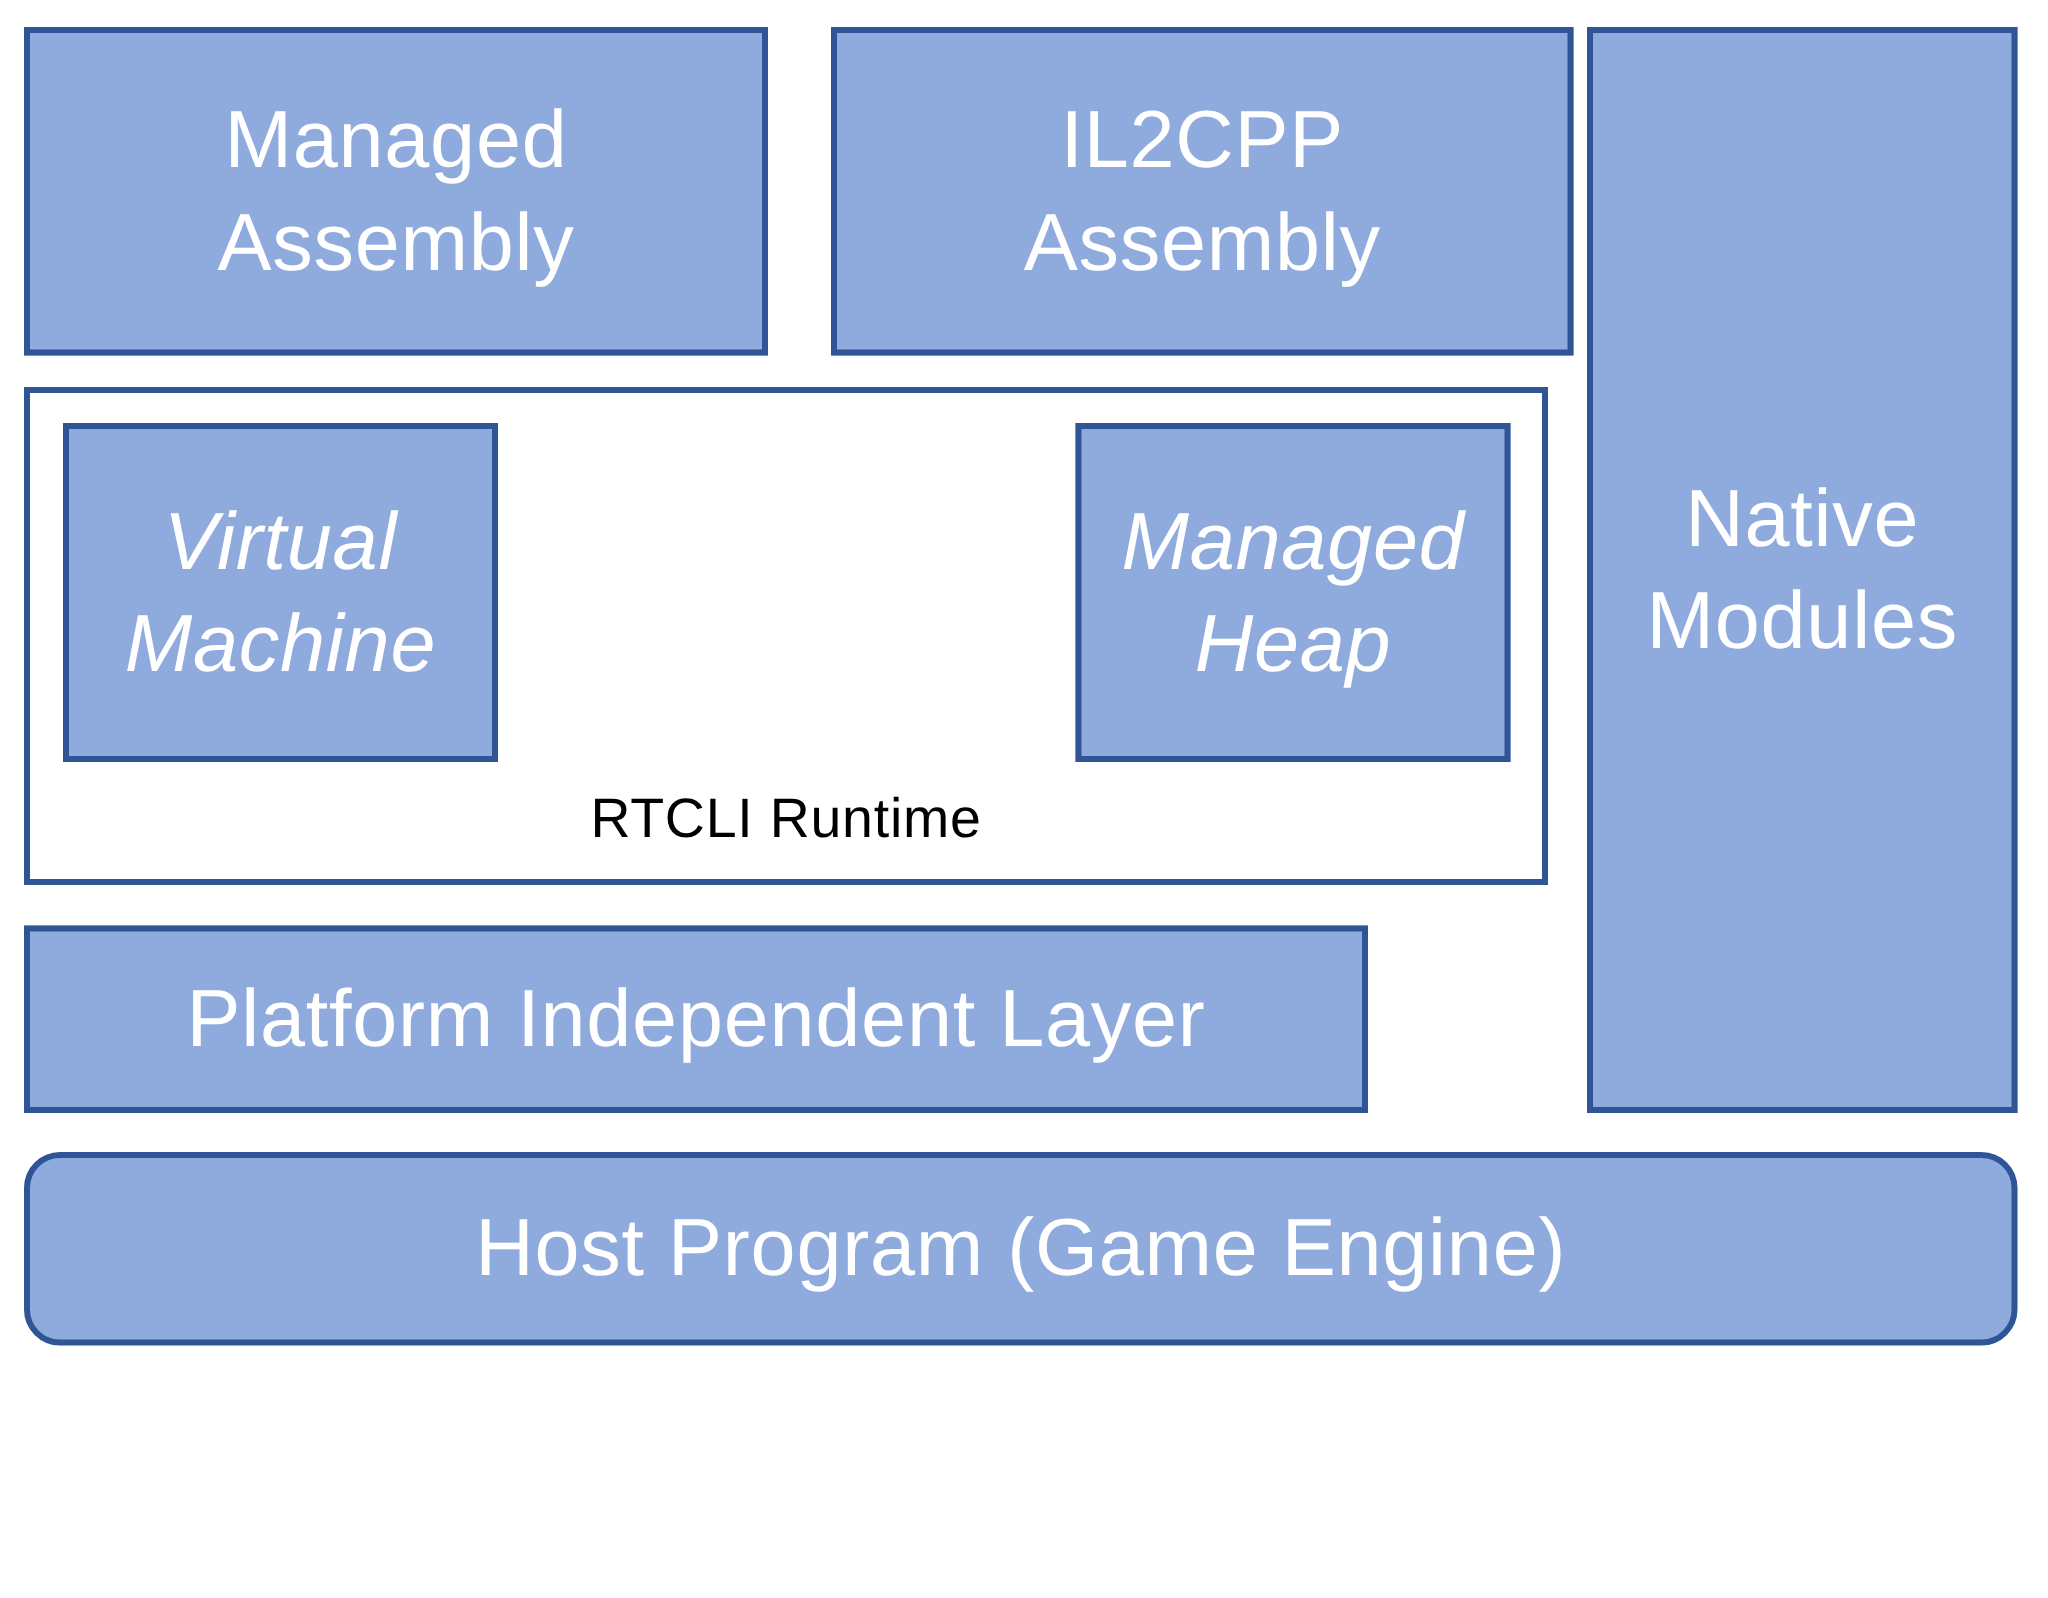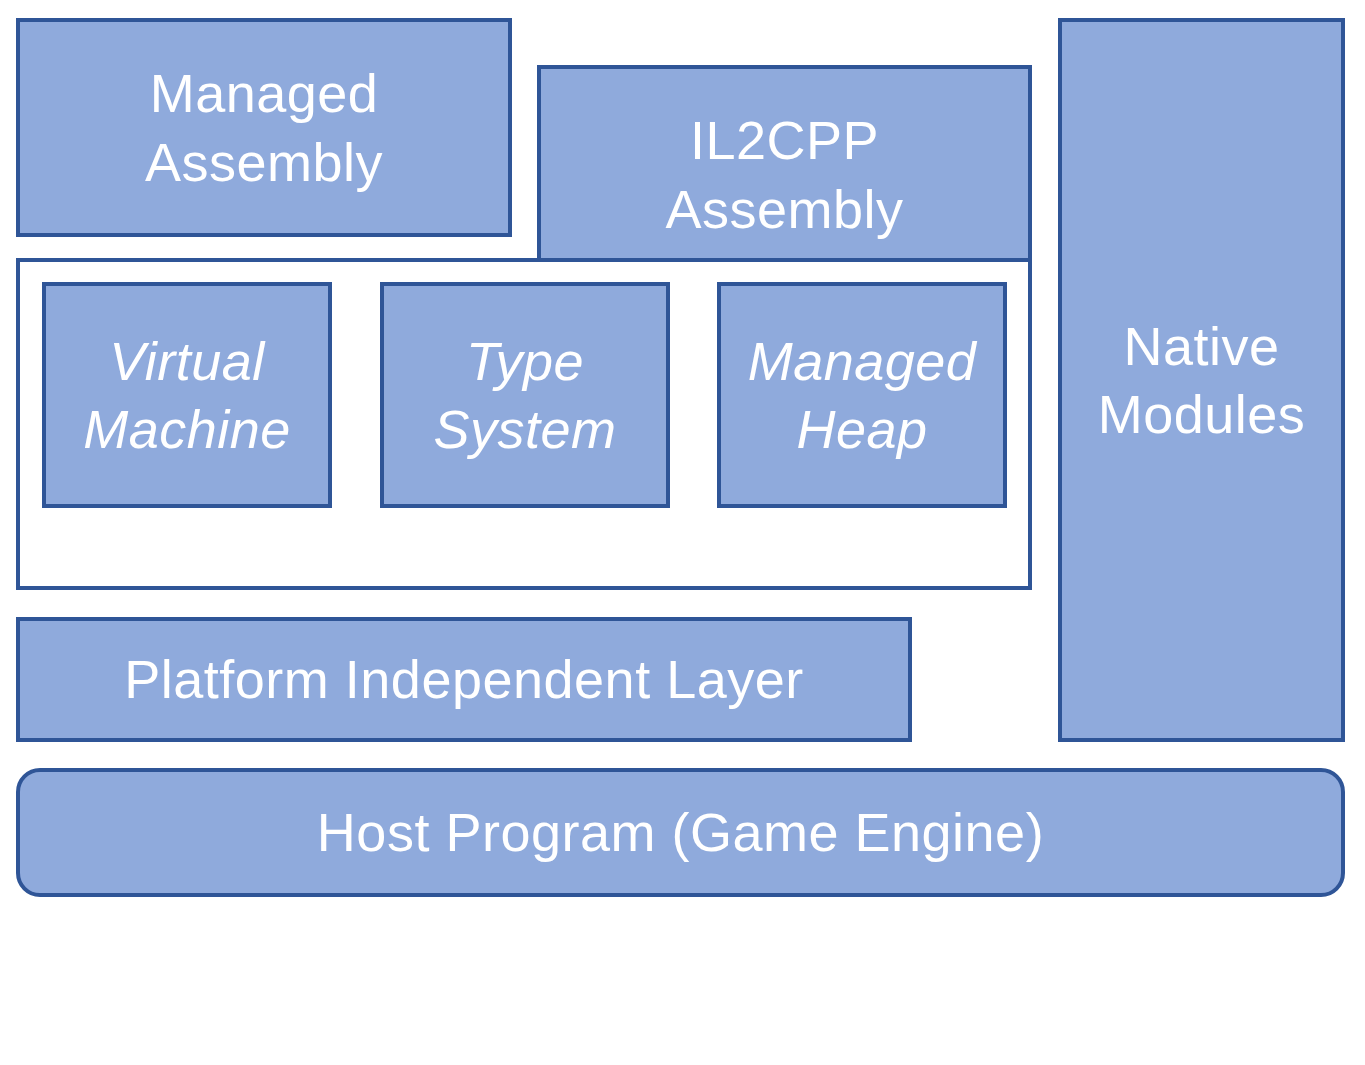--- a/index.html
+++ b/index.html
@@ -71,21 +71,21 @@
     height: 76px;
     display: flex;
     align-items: center;
     justify-content: center;
     color: var(--runtime-label-text);
     font-size: 37px;
     font-weight: 300;
     letter-spacing: 0.5px;
   }
   .managed-assembly { left: 16px;   top: 18px;  width: 496px;  height: 219px; }
-  .il2cpp-assembly  { left: 537px;  top: 18px;  width: 495px;  height: 219px; margin-top: 47px; }
+  .il2cpp-assembly  { left: 554px;  top: 18px;  width: 495px;  height: 219px; }
   .native-modules   { left: 1058px; top: 18px;  width: 287px;  height: 724px; }
   .pil-layer        { left: 16px;   top: 617px; width: 896px; height: 125px; }
   .host-program     { left: 16px;   top: 768px; width: 1329px; height: 129px; border-radius: 24px; }
   .os-platform      { left: 16px;   top: 922px; width: 1329px; height: 125px; }
 </style>
 </head>
 <body>
 
 <div class="canvas">
 
@@ -102,28 +102,25 @@
   <div class="box native-modules">
     <span class="box-label">Native
 Modules</span>
   </div>
 
   <div class="runtime-container">
     <div class="inner-box inner-vm">
       <span class="box-label">Virtual
 Machine</span>
     </div>
-    <div class="inner-box inner-ts">
-      <span class="box-label">Type
-System</span>
-    </div>
     <div class="inner-box inner-heap">
       <span class="box-label">Managed
 Heap</span>
     </div>
+    <div class="runtime-label">RTCLI Runtime</div>
   </div>
 
   <div class="box pil-layer">
     <span class="box-label">Platform Independent Layer</span>
   </div>
 
   <div class="box host-program">
     <span class="box-label">Host Program (Game Engine)</span>
   </div>
 

